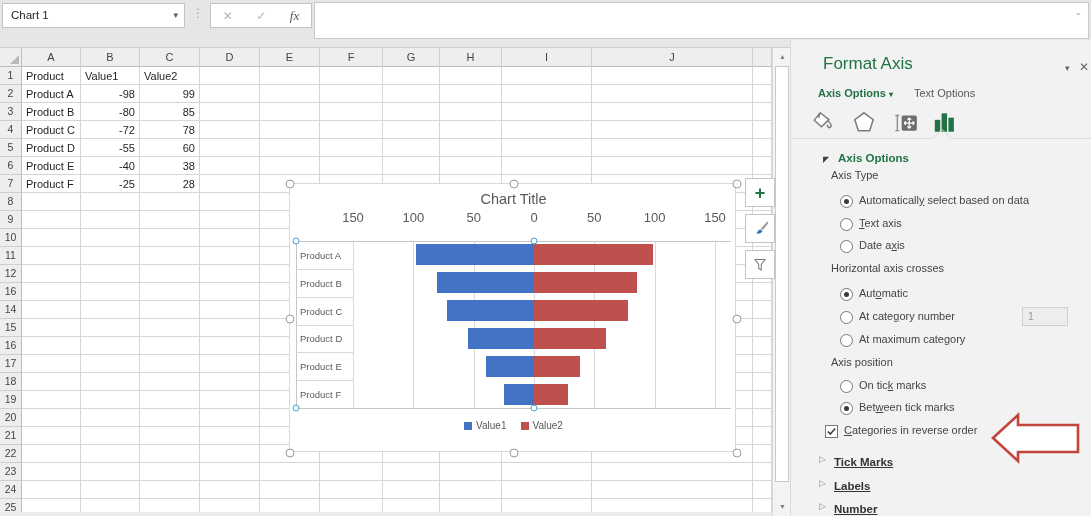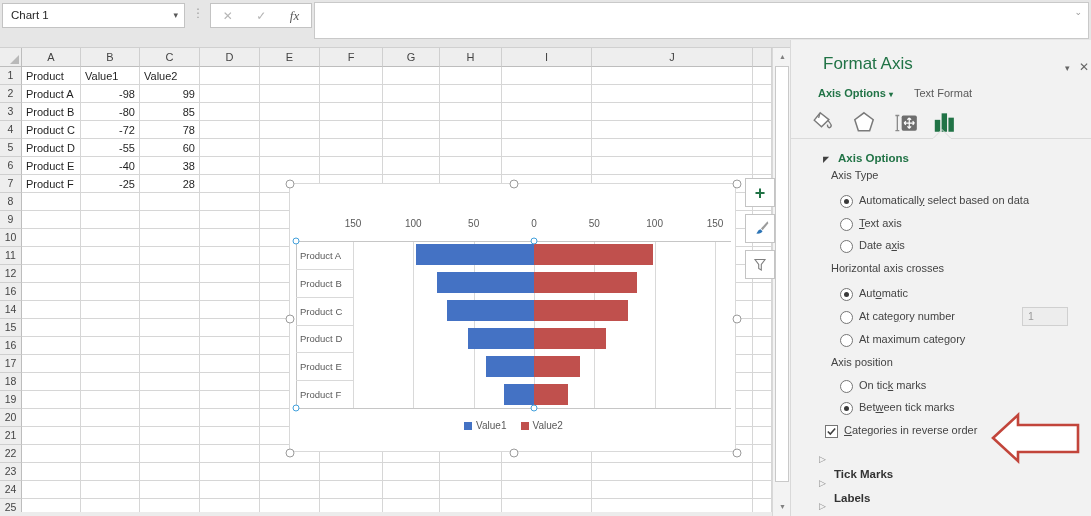--- a/index.html
+++ b/index.html
@@ -43,21 +43,21 @@
   .vs-btn{position:absolute;left:1px;width:17px;height:18px;color:#808080;font-size:7px;
           text-align:center;line-height:18px;}
   .vs-thumb{position:absolute;left:2px;top:18px;width:14px;height:416px;background:#fff;
             border:1px solid #c9c9c9;}
 
   
   .chart{position:absolute;left:289px;top:183px;width:447px;height:269px;background:#fff;
          border:1px solid #d9d9d9;z-index:10;}
   .ch-title{position:absolute;left:0;top:7px;width:447px;text-align:center;color:#595959;
             font-size:14.5px;}
-  .tick{position:absolute;top:34px;transform:translateX(-50%);color:#595959;font-size:10px;}
+  .tick{position:absolute;top:26px;transform:translateX(-50%);color:#595959;font-size:13px;}
   .grid-v{position:absolute;top:57px;height:167px;width:1px;background:#d9d9d9;}
   .plot-h{position:absolute;left:6px;width:435px;height:1px;background:#c6c6c6;}
   .plot-vl{position:absolute;left:6px;top:57px;width:1px;height:167px;background:#c6c6c6;}
   .cat-sep{position:absolute;left:6px;width:57px;height:1px;background:#d9d9d9;}
   .cat-label{position:absolute;left:10px;color:#595959;font-size:9.5px;transform:translateY(-50%);}
   .bar{position:absolute;height:21px;}
   .legend{position:absolute;left:0;top:236px;width:447px;display:flex;justify-content:center;
           gap:14px;color:#595959;font-size:10px;align-items:center;}
   .leg-item{display:flex;align-items:center;gap:4px;}
   .leg-sw{width:8px;height:8px;display:inline-block;}
@@ -80,21 +80,21 @@
   .p-tab1{position:absolute;left:27px;top:47px;font-size:11px;font-weight:bold;color:#217346;}
   .p-tab1 .tab-arrow{font-size:8px;}
   .p-tab2{position:absolute;left:123px;top:47px;font-size:11px;color:#595959;}
   .p-icons{position:absolute;left:0;top:68px;width:301px;height:30px;}
   .p-ic{position:absolute;top:0;width:30px;height:28px;display:flex;align-items:center;justify-content:center;}
   .p-divider{position:absolute;left:0;top:88px;}
   .prow{position:absolute;left:0;width:301px;height:20px;font-size:11px;color:#444;}
   .sec-tri-open{position:absolute;left:32px;top:3px;color:#404040;font-size:8px;}
   .sec-open-lbl{position:absolute;left:47px;top:0;font-weight:bold;color:#217346;font-size:11.5px;}
   .sec-tri-closed{position:absolute;left:28px;top:2px;color:#8c8c8c;font-size:9px;}
-  .sec-closed-lbl{position:absolute;left:43px;top:16px;font-weight:bold;color:#333;font-size:11.5px;}
+  .sec-closed-lbl{position:absolute;left:43px;top:4px;font-weight:bold;color:#333;font-size:11.5px;text-decoration:underline;}
   .sub-lbl{position:absolute;left:40px;top:0;}
   .radio{position:absolute;left:49px;top:1px;width:13px;height:13px;border:1px solid #767676;
          border-radius:50%;background:#fff;}
   .radio .dot{position:absolute;left:3px;top:3px;width:5px;height:5px;border-radius:50%;background:#3a3a3a;}
   .r-lbl{position:absolute;left:68px;top:0;}
   .chk{position:absolute;left:34px;top:1px;width:13px;height:13px;border:1px solid #767676;background:#fff;}
   .c-lbl{position:absolute;left:53px;top:0;}
   .dis-input{position:absolute;left:231px;top:-3px;width:46px;height:19px;background:#ededed;
              border:1px solid #d0d0d0;color:#9a9a9a;font-size:10.5px;line-height:17px;padding-left:5px;}
   u{text-decoration:underline;}
@@ -222,20 +222,21 @@
     </div>
 
   <div class="vscroll">
     <div class="vs-btn" style="top:0;">▲</div>
     <div class="vs-thumb"></div>
     <div class="vs-btn" style="top:450px;">▼</div>
   </div>
   <div class="hstrip"></div>
 
   <div class="chart" id="chart">
+    <div class="ch-title">Chart Title</div>
   <div class="tick" style="left: 63px;">150</div>
       <div class="grid-v" style="left: 63px;"></div>
       <div class="tick" style="left: 123.333px;">100</div>
       <div class="grid-v" style="left: 123px;"></div>
       <div class="tick" style="left: 183.667px;">50</div>
       <div class="grid-v" style="left: 184px;"></div>
       <div class="tick" style="left: 244px;">0</div>
       <div class="grid-v" style="left: 244px;"></div>
       <div class="tick" style="left: 304.333px;">50</div>
       <div class="grid-v" style="left: 304px;"></div>
@@ -307,21 +308,21 @@
     <svg width="16" height="16" viewBox="0 0 16 16">
       <path d="M3 2.5 H13 L9.3 7.5 V13 L6.7 11.5 V7.5 Z" fill="#fff" stroke="#7f7f7f" stroke-width="1.1"></path>
     </svg>
   </div>
 
   <div class="panel">
     <div class="p-title">Format Axis</div>
     <div class="p-opt">▾</div>
     <div class="p-close">✕</div>
     <div class="p-tab1"><span>Axis Options</span> <span class="tab-arrow">▾</span></div>
-    <div class="p-tab2">Text Format</div>
+    <div class="p-tab2">Text Options</div>
 
     <div class="p-icons">
       <div class="p-ic" style="left:18px;">
         <svg width="26" height="26" viewBox="0 0 24 24">
           <path d="M15.5 10.5 c2.6 2.6 4 4.8 2.6 6.2 c-1.2 1.2 -3.2 0.2 -2.9 -2.2" fill="none" stroke="#7a7a7a" stroke-width="1.3"></path>
           <path d="M8.5 3.5 L16.5 9.8 L9.7 16.5 L3 10.3 Z" fill="#fff" stroke="#7a7a7a" stroke-width="1.3"></path>
           <path d="M8.3 3.8 L7 8.2" stroke="#7a7a7a" stroke-width="1.3" fill="none"></path>
         </svg>
       </div>
       <div class="p-ic" style="left:58px;">

